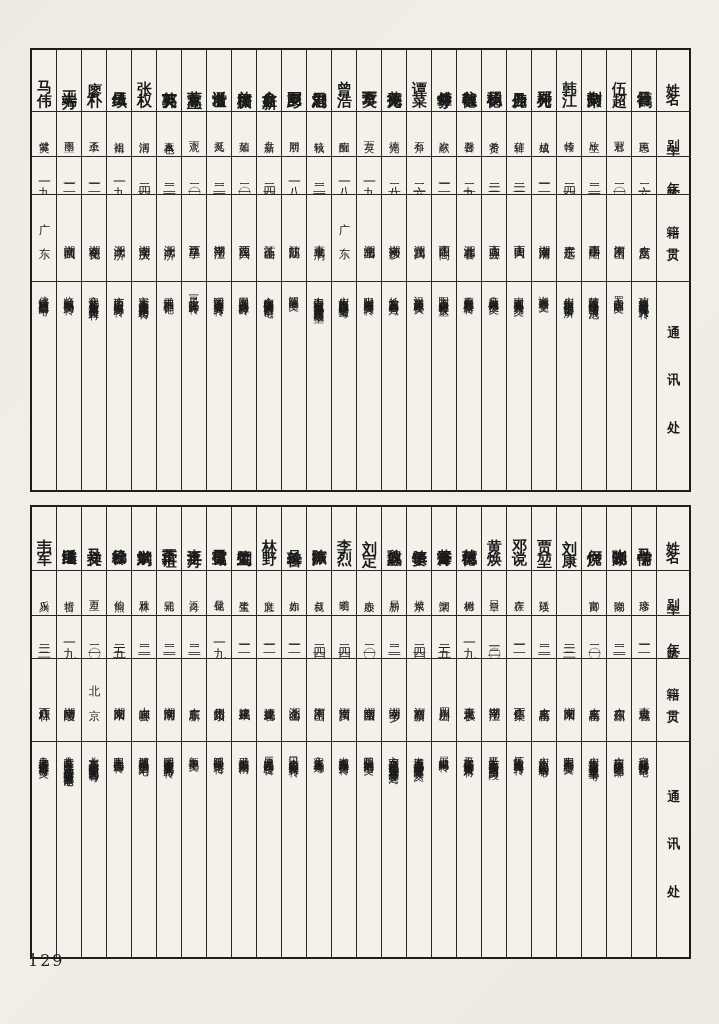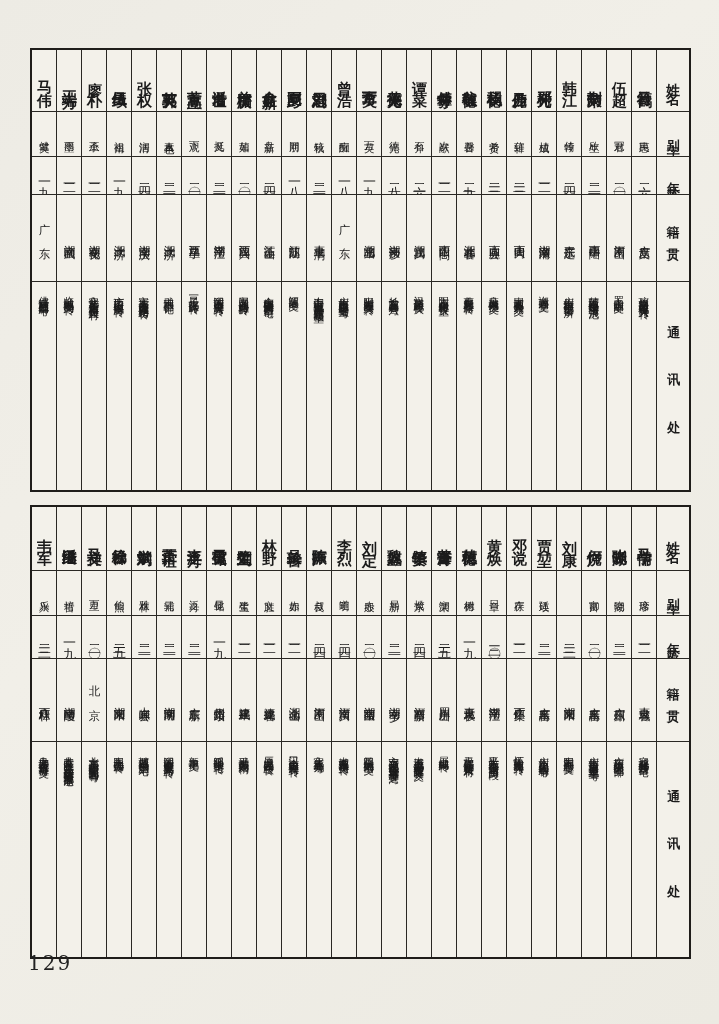--- a/index.html
+++ b/index.html
@@ -52,21 +52,21 @@
   .c-origin.two{letter-spacing:24px;}
   
   .hcol .cell{font-weight:bold;}
   .hcol .c-name{font-size:14px;letter-spacing:9px;}
   .hcol .c-zi{font-size:13px;letter-spacing:5px;}
   .hcol .c-age{font-size:13px;letter-spacing:4px;}
   .hcol .c-origin{font-size:13px;letter-spacing:22px;}
   .hcol .c-address{font-size:13px;letter-spacing:48px;justify-content:center;padding-top:0;}
   .pageno{
     position:absolute;left:28px;top:951px;
-    font-size:20px;letter-spacing:2px;color:#222;
+    font-size:16px;letter-spacing:2px;color:#222;
     font-family:"DejaVu Serif", serif;
   }
 </style>
 </head>
 <body>
 
 <div class="page">
   <div class="sheet">
 
     <div class="register t1">

